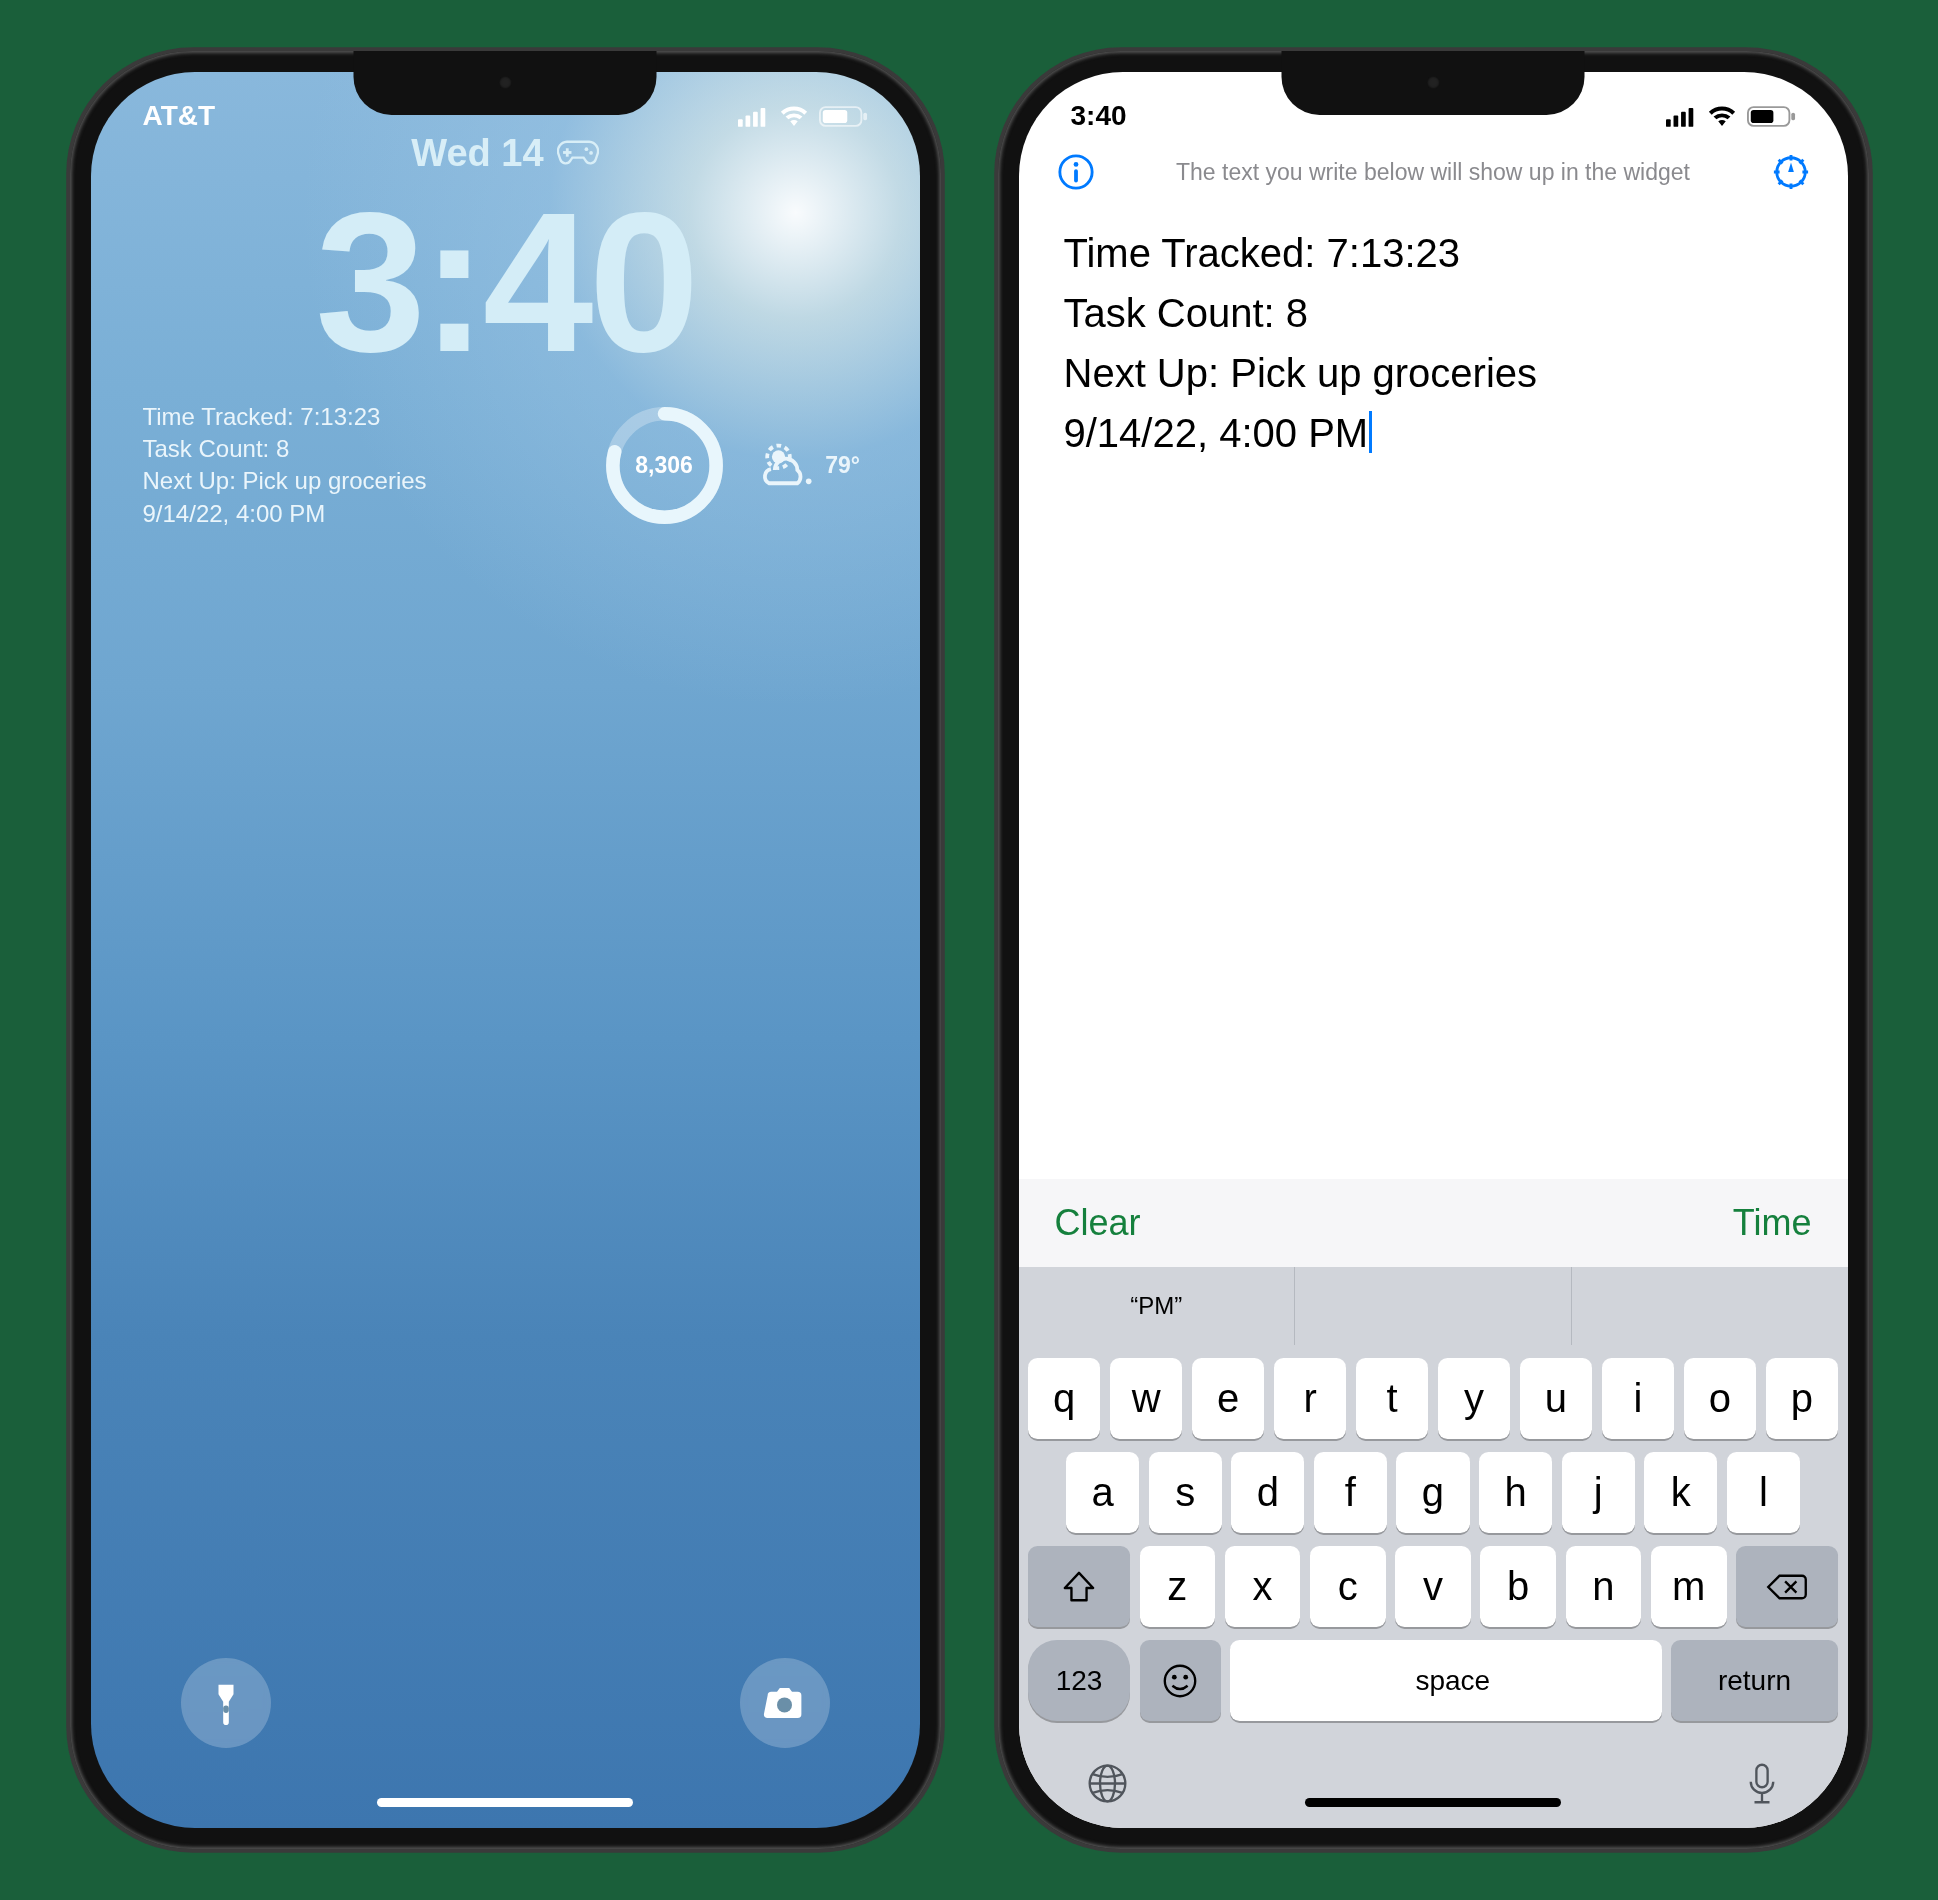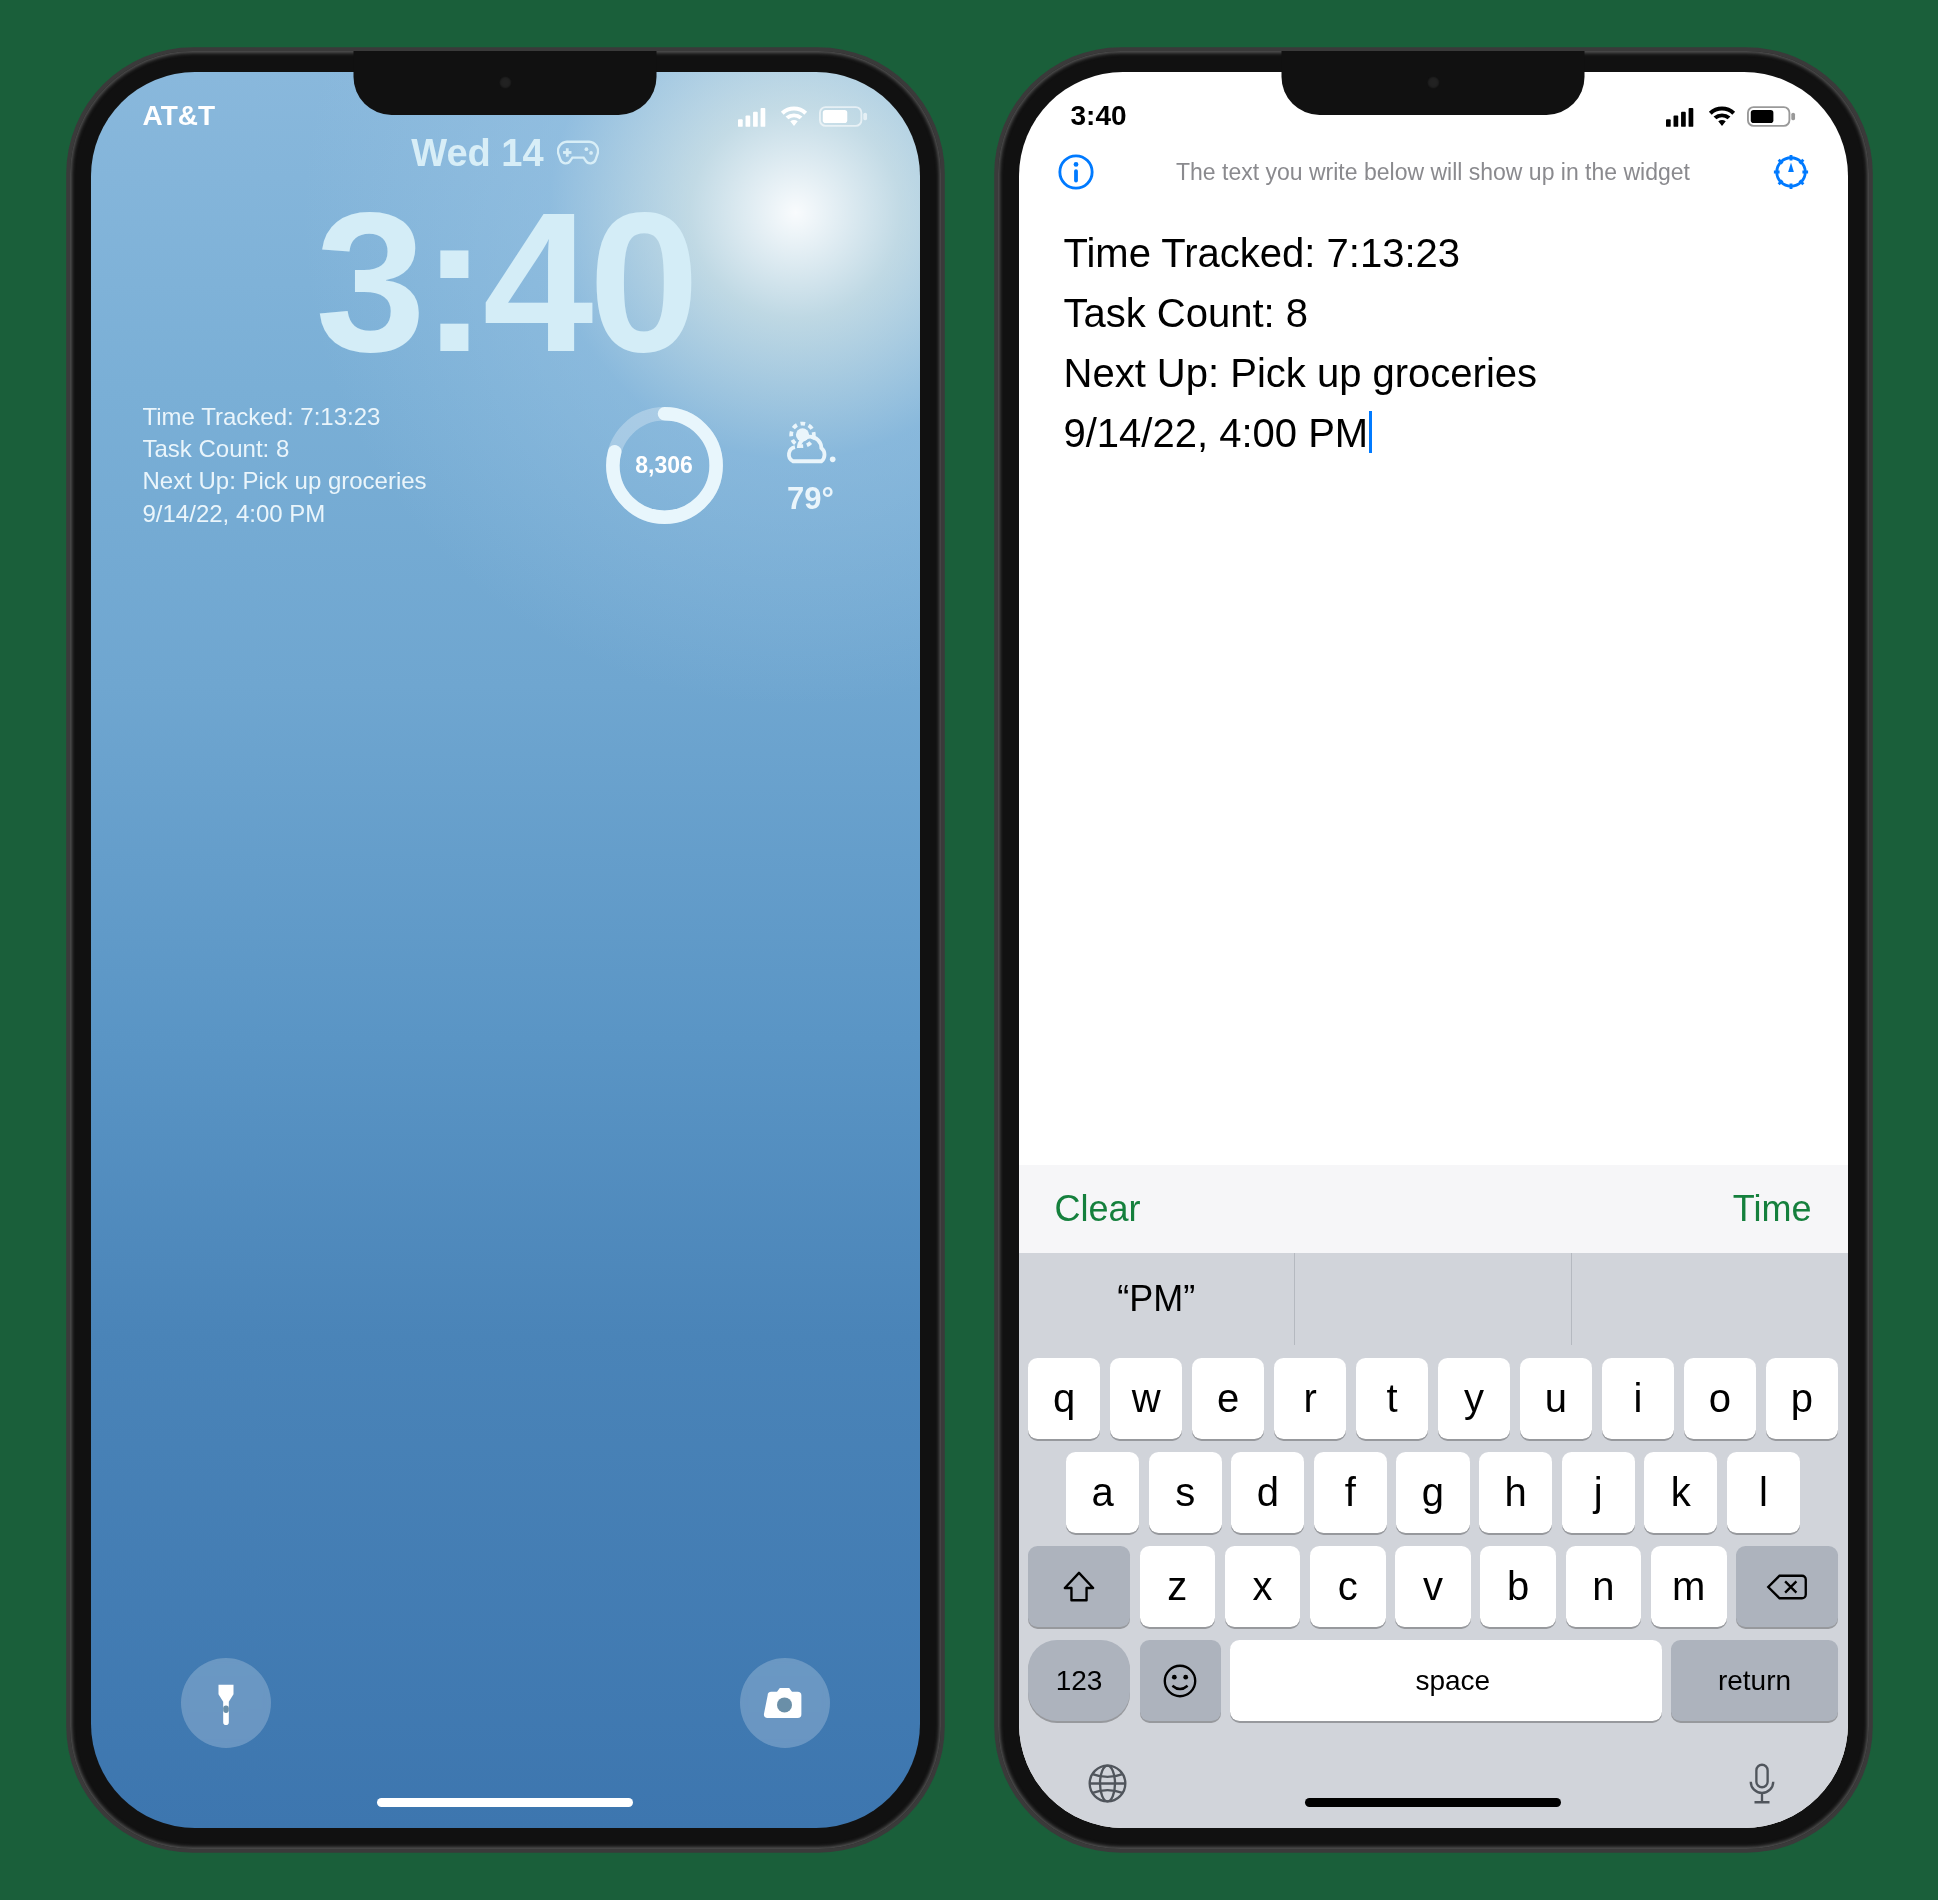--- a/index.html
+++ b/index.html
@@ -84,22 +84,22 @@
   }
   .ring-widget {
     width: 123px; height: 123px;
     position: relative;
     display: flex; align-items:center; justify-content:center;
   }
   .ring-widget svg { position:absolute; inset:0; }
   .ring-widget .num { font-size: 23px; font-weight:700; color:#fff;}
   .weather-widget {
     width: 114px;
-    display: flex; flex-direction: column; align-items:center; gap:5.7px;
-    font-size: 31px; font-weight:600; color:#eaf5fb;
+    display: flex; flex-direction: row; align-items:center; gap:5.7px;
+    font-size: 23px; font-weight:600; color:#eaf5fb;
   }
   .bottom-icons {
     position: absolute;
     bottom: 80px; left: 0; right: 0;
     display: flex; justify-content: space-between;
     padding: 0 90px;
   }
   .circle-btn {
     width: 90px; height: 90px;
     background: rgba(255,255,255,0.22);
@@ -141,21 +141,21 @@
   }
   .kb-suggestions {
     display:flex;
     background:#d1d4da;
   }
   .kb-sugg {
     flex:1; text-align:center; padding:24.6px 0;
     font-size:30px; color:#000;
     border-right: 0.9px solid #b5b9c0;
   }
-  .kb-sugg:first-child { font-size:36px;}
+  .kb-sugg:first-child { font-size:24px;}
   .kb-sugg:last-child { border-right:none;}
   .keyboard {
     background:#d1d4da;
     padding: 13.2px 9.5px 9.5px;
   }
   .kb-row { display:flex; gap:9.5px; margin-bottom:13.2px; justify-content:center;}
   .key {
     flex:1;
     background:#fff;
     border-radius:9.5px;

